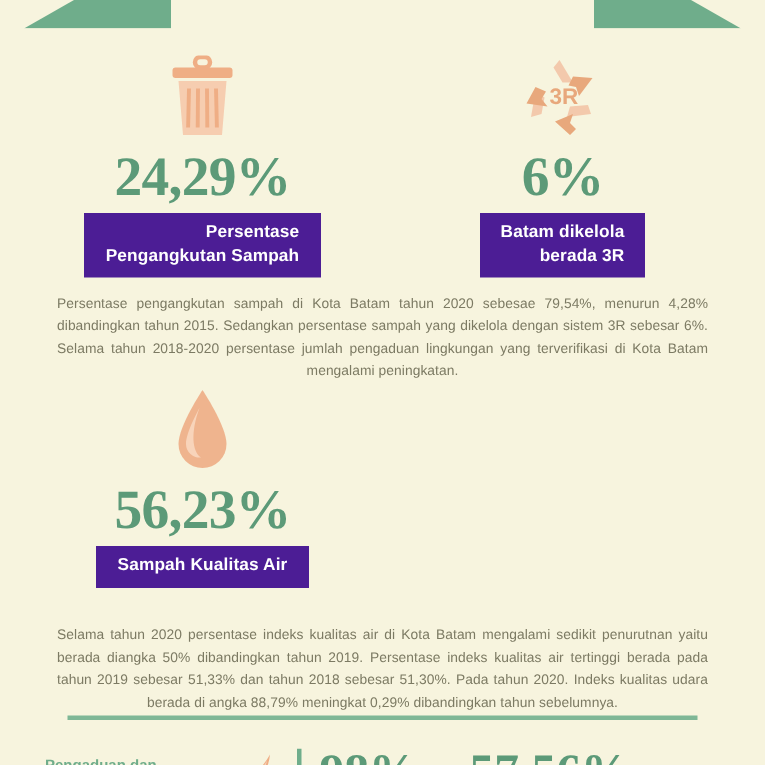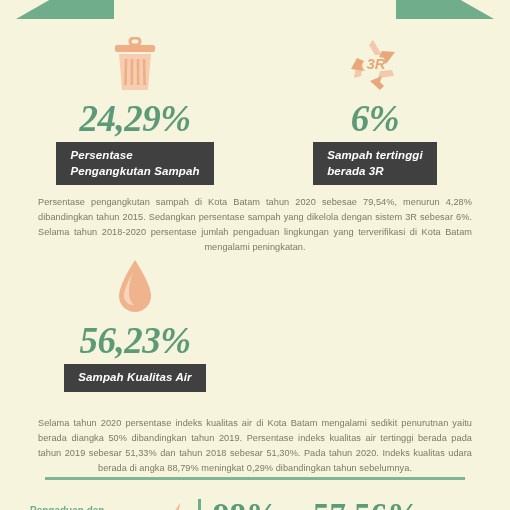--- a/index.html
+++ b/index.html
@@ -50,21 +50,20 @@
     justify-content: space-between;
     align-items: flex-start;
     box-sizing: border-box;
     padding: 0 30px;
   }
   .stat-cell {
     width: 210px;
     display: flex;
     flex-direction: column;
     align-items: center;
-    font-style: italic;
   }
 
   .stat-icon {
     height: 62px;
     display: flex;
     align-items: center;
     justify-content: center;
   }
 
   .stat-value {
@@ -72,26 +71,26 @@
     font-weight: bold;
     font-size: 37px;
     color: #5C9A78;
     line-height: 1;
     letter-spacing: -0.5px;
     margin: 4px 0 5px 0;
     white-space: nowrap;
   }
 
   .stat-label {
-    background: #404040;
+    background: #4c1d95;
     color: #FFFFFF;
     font-size: 11.5px;
     font-weight: bold;
     line-height: 1.35;
-    text-align: left;
+    text-align: right;
     padding: 6px 14px;
     box-sizing: border-box;
     letter-spacing: 0.1px;
   }
 
   
   .paragraph {
     position: absolute;
     left: 38px;
     width: 434px;
@@ -198,21 +197,21 @@
         <g fill="#E8A87C">
           <path d="M35 13 l13 1 l-9 12 l-2 -6 l-5 -1 z"></path>
           <path d="M10 20 l-6 11 l14 2 l-4 -5 l3 -5 z"></path>
           <path d="M33 52 l-10 -9 l12 -5 l-2 6 l4 4 z"></path>
         </g>
         <text x="29" y="31" font-family="Liberation Sans, sans-serif" font-size="15" font-weight="bold" fill="#E8A87C" text-anchor="middle">3R</text>
       </svg>
     </div>
     <div class="stat-value">6%</div>
     <div class="stat-label">
-      <div>Sampah tertinggi</div>
+      <div>Batam dikelola</div>
       <div>berada 3R</div>
     </div>
   </div>
 </div>
 
 <p class="paragraph" style="top:186px;">Persentase pengangkutan sampah di Kota Batam tahun 2020 sebesae 79,54%, menurun 4,28% dibandingkan tahun 2015. Sedangkan persentase sampah yang dikelola dengan sistem 3R sebesar 6%. Selama tahun 2018-2020 persentase jumlah pengaduan lingkungan yang terverifikasi di Kota Batam mengalami peningkatan.</p>
 
 <div class="stat-row" style="top:256px;">
 
   <div class="stat-cell">

